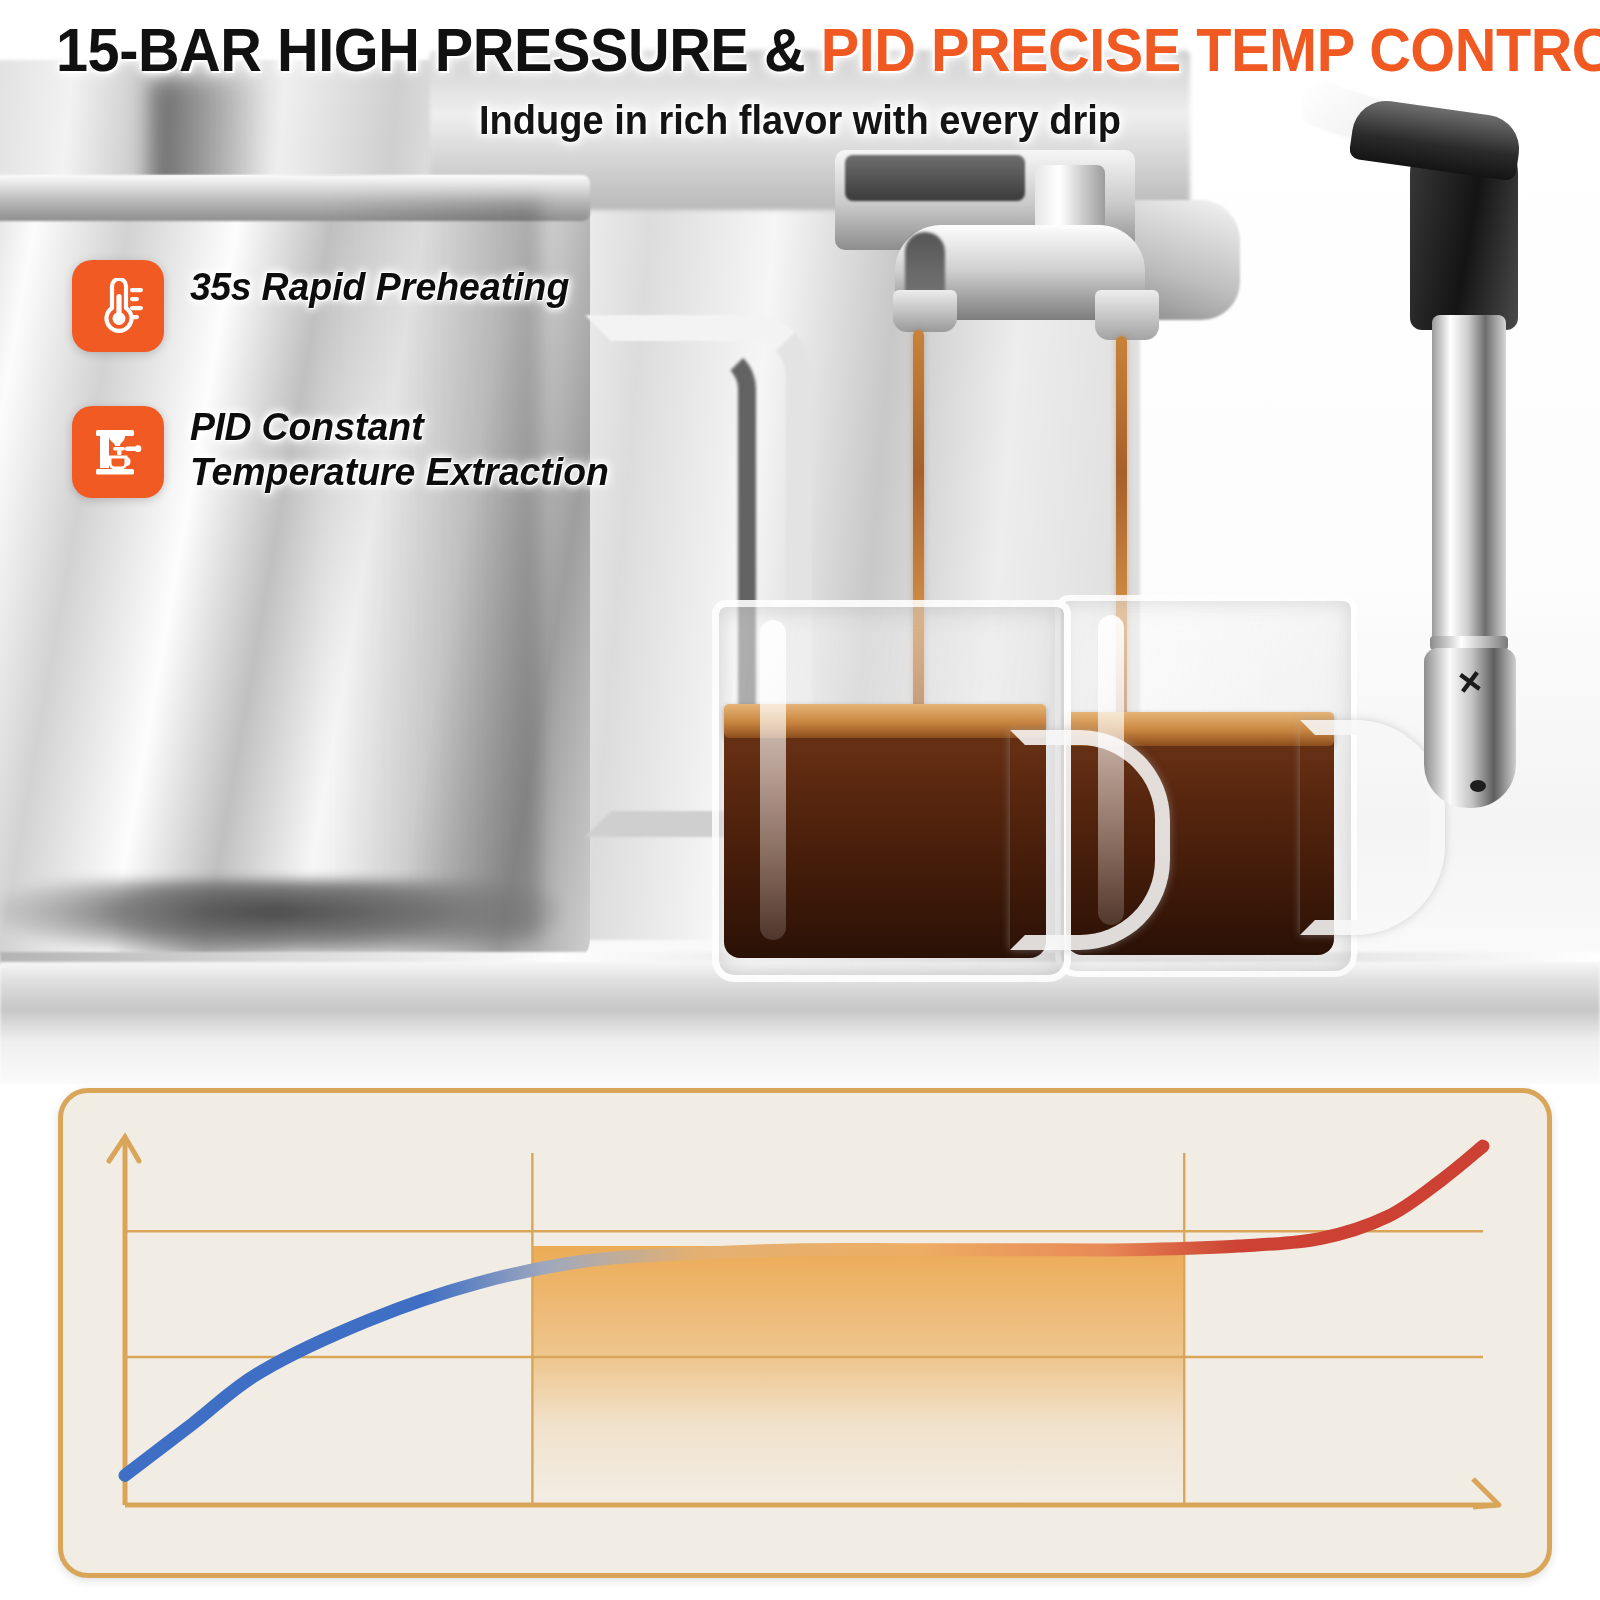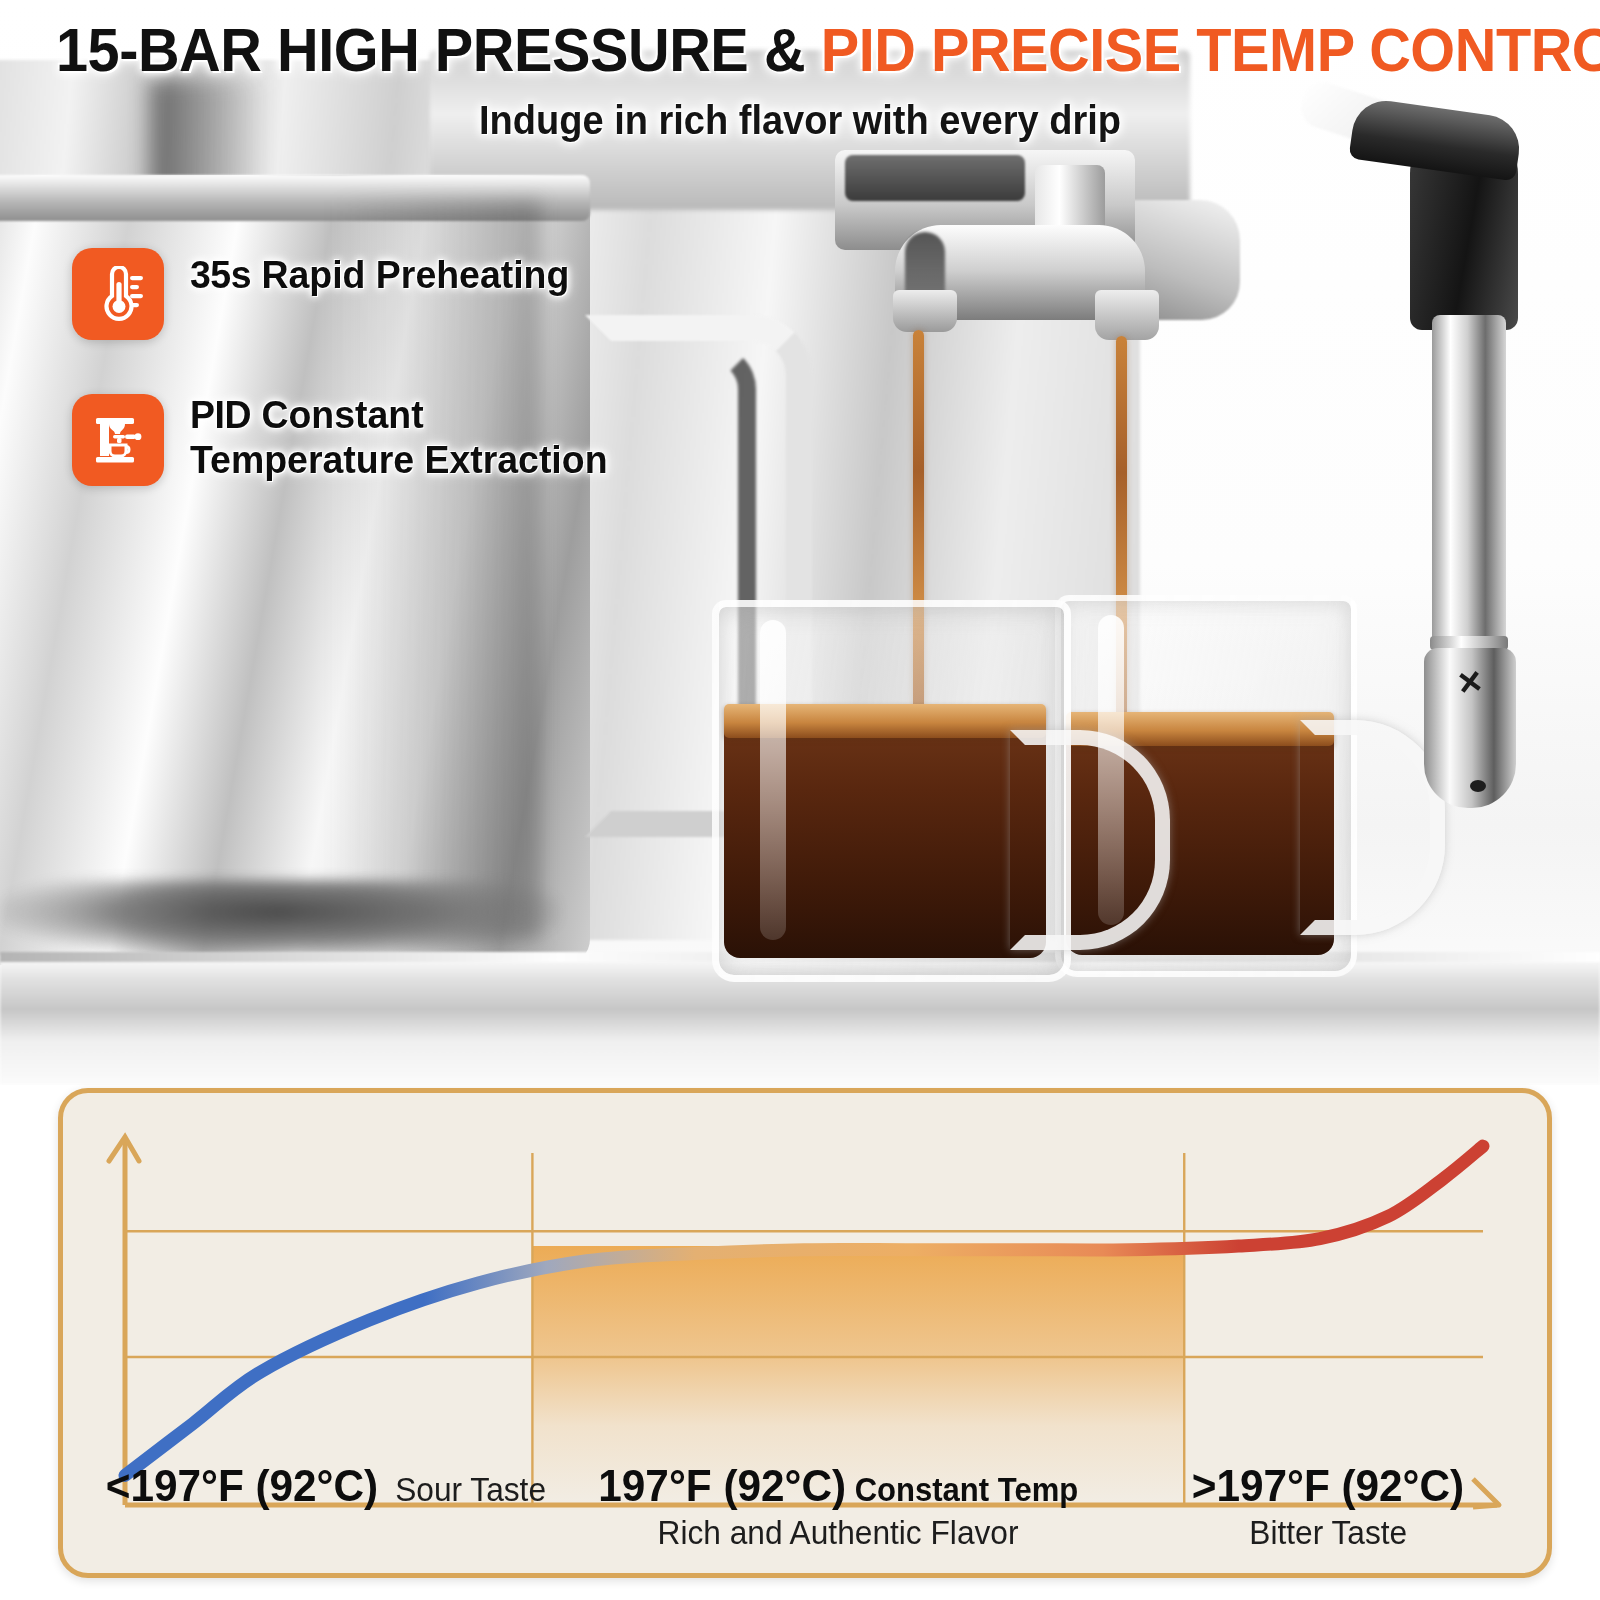--- a/index.html
+++ b/index.html
@@ -133,21 +133,21 @@
     transform:scaleX(.93);transform-origin:center;
     text-shadow:0 0 9px #fff,0 0 9px #fff,0 0 16px #fff,2px 2px 0 #fff,-2px -2px 0 #fff;}
   .hl-black{color:#111111;}
   .hl-orange{color:#F05A22;}
   .subhead{position:absolute;left:0;top:98px;width:1600px;text-align:center;
     font-family:"Liberation Sans Narrow","Liberation Sans",sans-serif;
     font-weight:bold;font-size:40px;color:#141414;transform:scaleX(.95);
     text-shadow:0 0 9px #fff,0 0 9px #fff,0 0 15px #fff,1px 1px 0 #fff,-1px -1px 0 #fff;}
 
   
-  .features{position:absolute;left:72px;top:248px;width:620px;}
+  .features{position:absolute;left:72px;top:260px;width:620px;font-style:italic;}
   .feature{display:flex;align-items:flex-start;margin-bottom:48px;}
   .f-icon{flex:0 0 auto;width:92px;height:92px;border-radius:20px;background:#F15A22;
     display:flex;align-items:center;justify-content:center;
     box-shadow:0 2px 10px rgba(0,0,0,.18);}
   .f-text{margin-left:26px;padding-top:4px;
     font-family:"Liberation Sans Narrow","Liberation Sans",sans-serif;
     font-weight:bold;font-size:39px;line-height:1.16;color:#0d0d0d;
     transform:scaleX(.96);transform-origin:left center;
     text-shadow:0 0 8px #fff,0 0 8px #fff,0 0 14px #fff,1px 1px 0 #fff,-1px -1px 0 #fff;}
   .f-text .lead{font-weight:900;letter-spacing:-.5px;}
@@ -296,28 +296,14 @@
           <line x1="1121.24" y1="60" x2="1121.24" y2="412" stroke="#D9A659" stroke-width="2.4"></line>
           <path d="M 62 46 L 62 412" stroke="#D9A659" stroke-width="5" fill="none"></path>
           <path d="M 46 68 L 62 44 L 76 68" stroke="#D9A659" stroke-width="5" fill="none" stroke-linecap="round"></path>
           <path d="M 62 412 L 1434 412" stroke="#D9A659" stroke-width="5" fill="none"></path>
           <path d="M 1410 386 L 1436 412 L 1410 414" stroke="#D9A659" stroke-width="5" fill="none" stroke-linejoin="round"></path>
           <path d="M 62 382.4 C 73.31666666666666 373.76666666666665, 107.26666666666667 347.8666666666667, 129.9 330.6 C 152.53333333333333 313.33333333333337, 168.37666666666667 296.06666666666666, 197.8 278.8 C 227.22333333333336 261.53333333333336, 270.2266666666667 241.8, 306.44 227 C 342.6533333333333 212.2, 378.8666666666667 199.86666666666667, 415.08 190 C 451.2933333333333 180.13333333333333, 487.50666666666666 172.73333333333332, 523.72 167.79999999999998 C 559.9333333333334 162.86666666666665, 596.1466666666666 162.24999999999997, 632.36 160.39999999999998 C 668.5733333333334 158.54999999999998, 704.7866666666666 157.31666666666666, 741 156.70000000000002 C 777.2133333333334 156.08333333333337, 813.4266666666666 156.70000000000002, 849.64 156.70000000000002 C 885.8533333333334 156.70000000000002, 922.0666666666667 156.70000000000002, 958.2800000000001 156.70000000000002 C 994.4933333333335 156.70000000000002, 1030.7066666666667 157.3166666666667, 1066.92 156.70000000000002 C 1103.1333333333334 156.08333333333334, 1143.8733333333332 154.85, 1175.56 153 C 1207.2466666666667 151.15, 1232.1433333333332 150.53333333333336, 1257.04 145.60000000000002 C 1281.9366666666667 140.66666666666669, 1304.5700000000002 133.26666666666665, 1324.94 123.39999999999998 C 1345.31 113.5333333333333, 1363.4166666666667 98.11666666666663, 1379.26 86.39999999999998 C 1395.1033333333332 74.68333333333332, 1413.21 58.65000000000001, 1420 53.10000000000002" fill="none" stroke="url(#curveGrad)" stroke-width="13" stroke-linecap="round"></path>
         </svg>
     </div>
   </div>
 
-  <div class="axis-labels">
-    <div class="axlab lab-left">
-      <div class="big">&lt;197°F (92°C)</div>
-      <div class="sub">Sour Taste</div>
-    </div>
-    <div class="axlab lab-mid">
-      <div class="big"><span>197°F (92°C)</span><span class="small"> Constant Temp</span></div>
-      <div class="sub">Rich and Authentic Flavor</div>
-    </div>
-    <div class="axlab lab-right">
-      <div class="big">&gt;197°F (92°C)</div>
-      <div class="sub">Bitter Taste</div>
-    </div>
-  </div>
 
 </div>
 
 </body></html>

